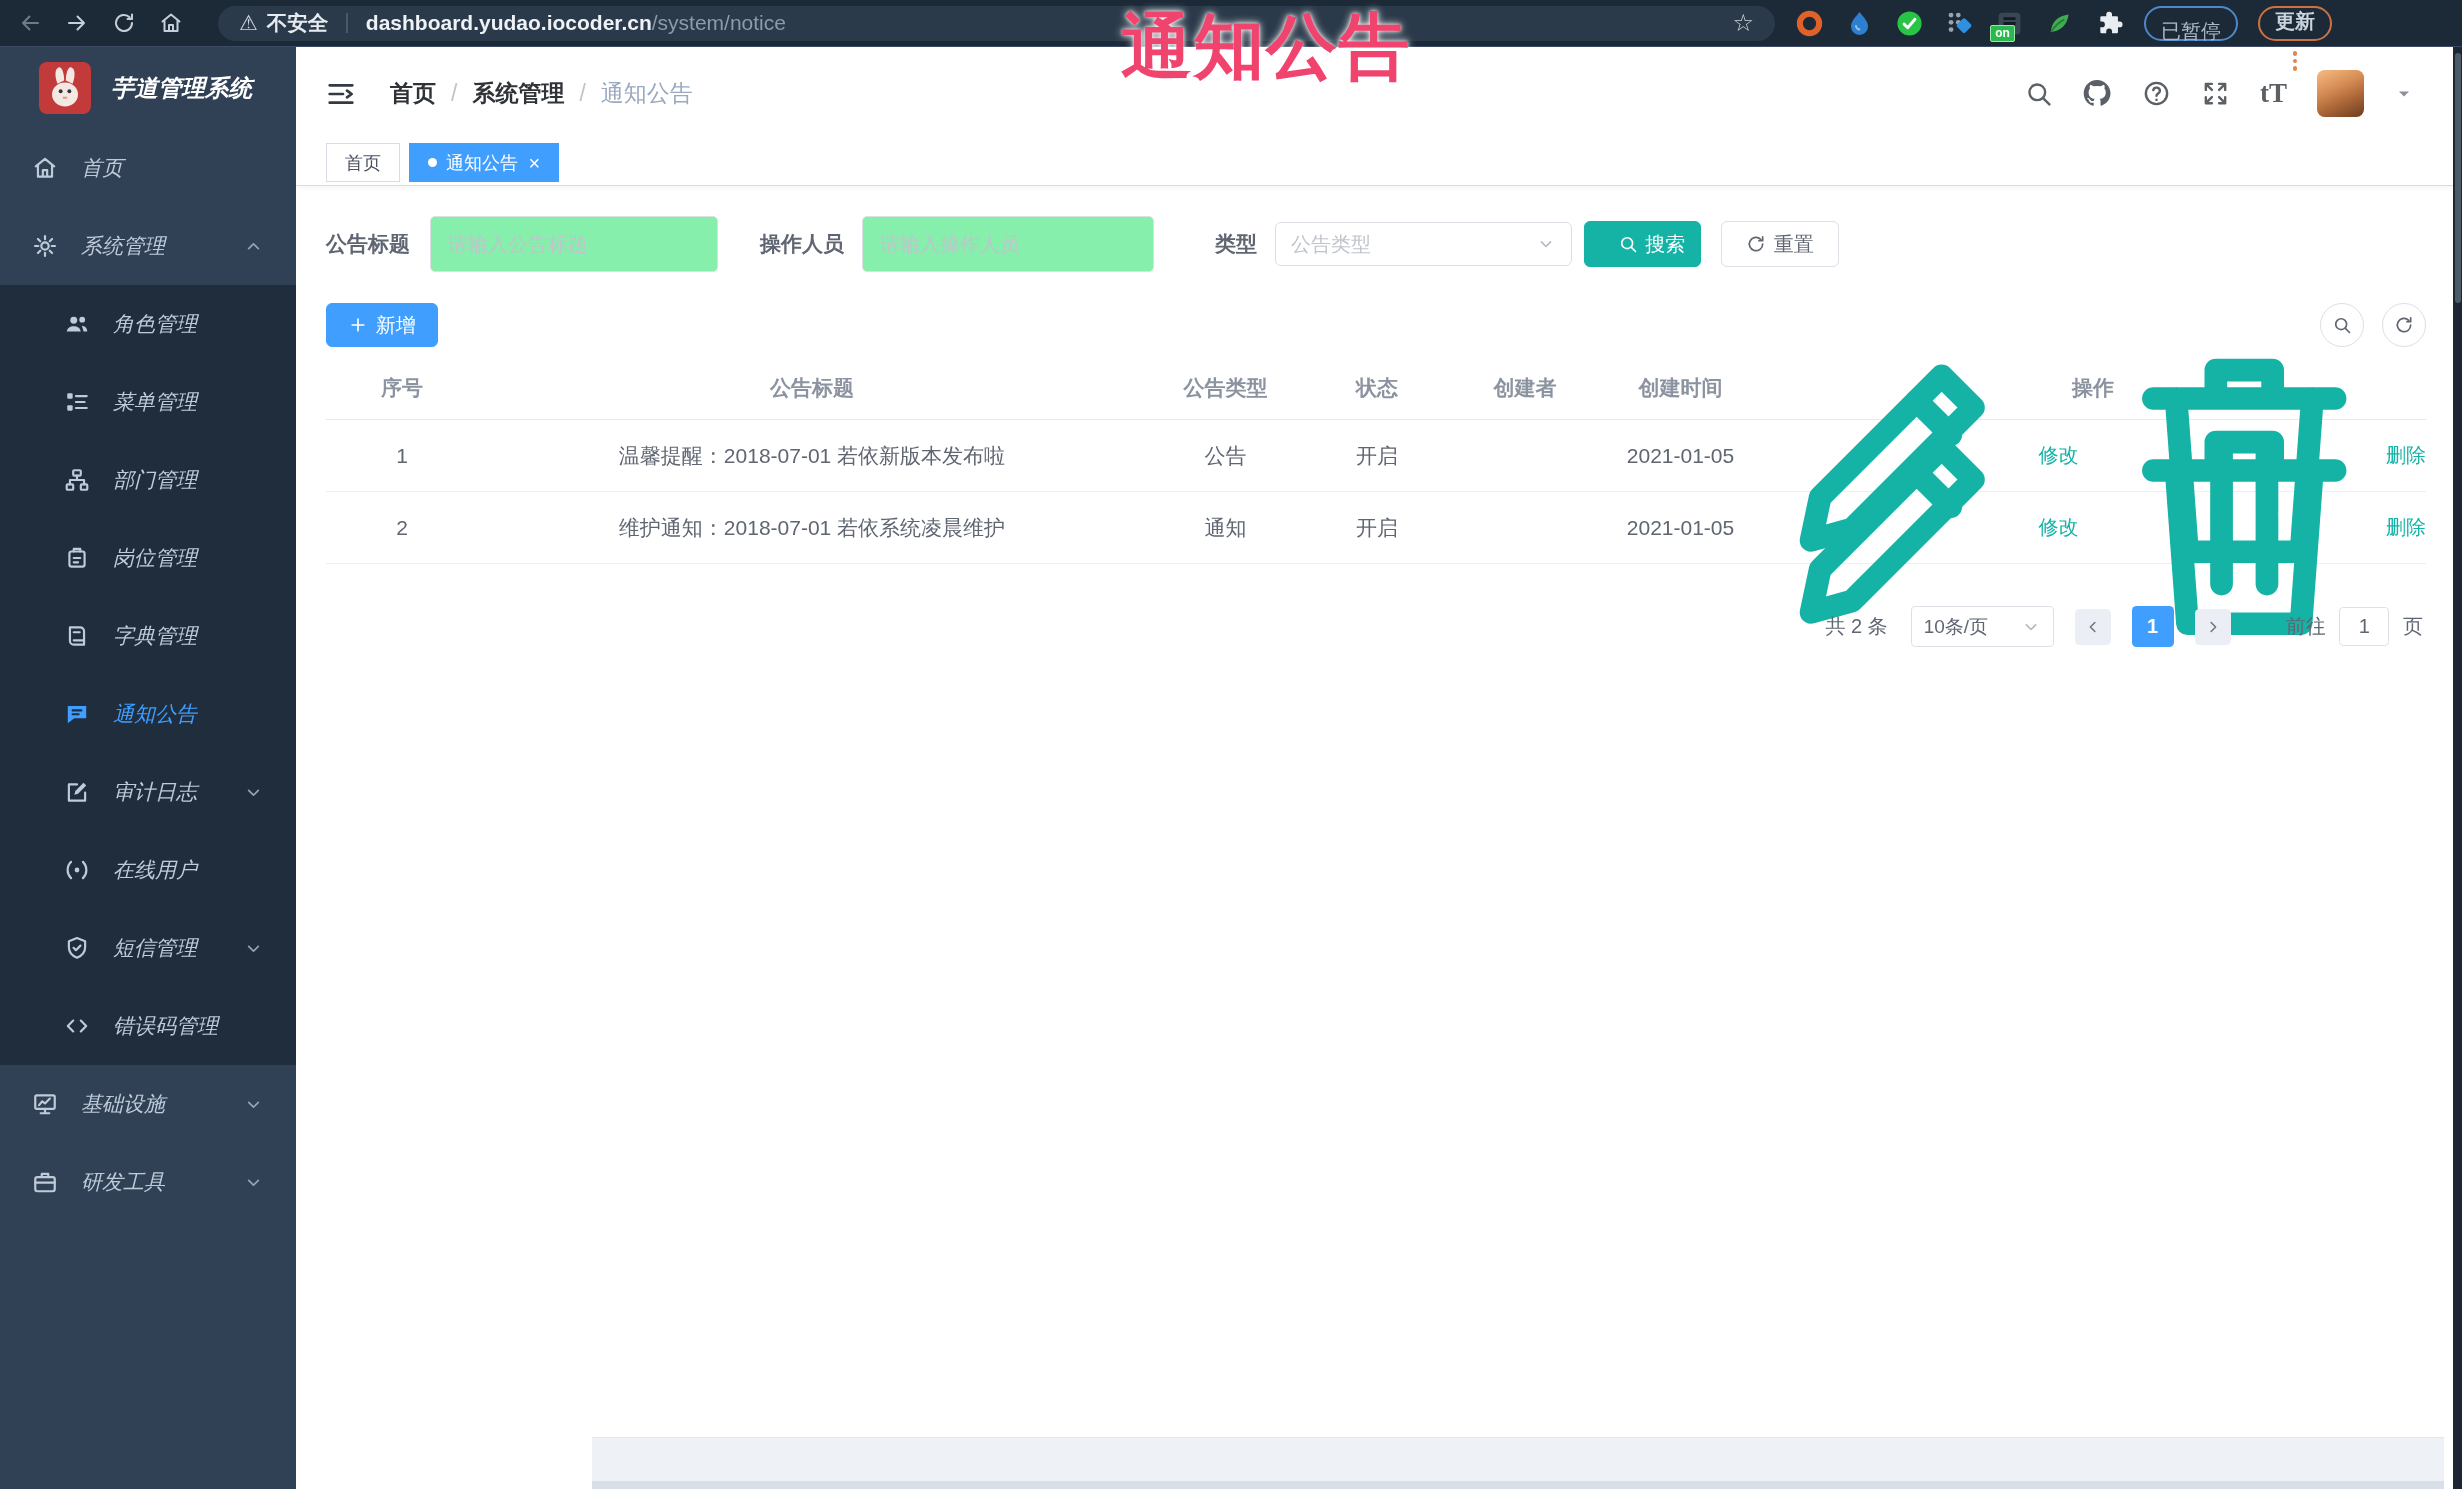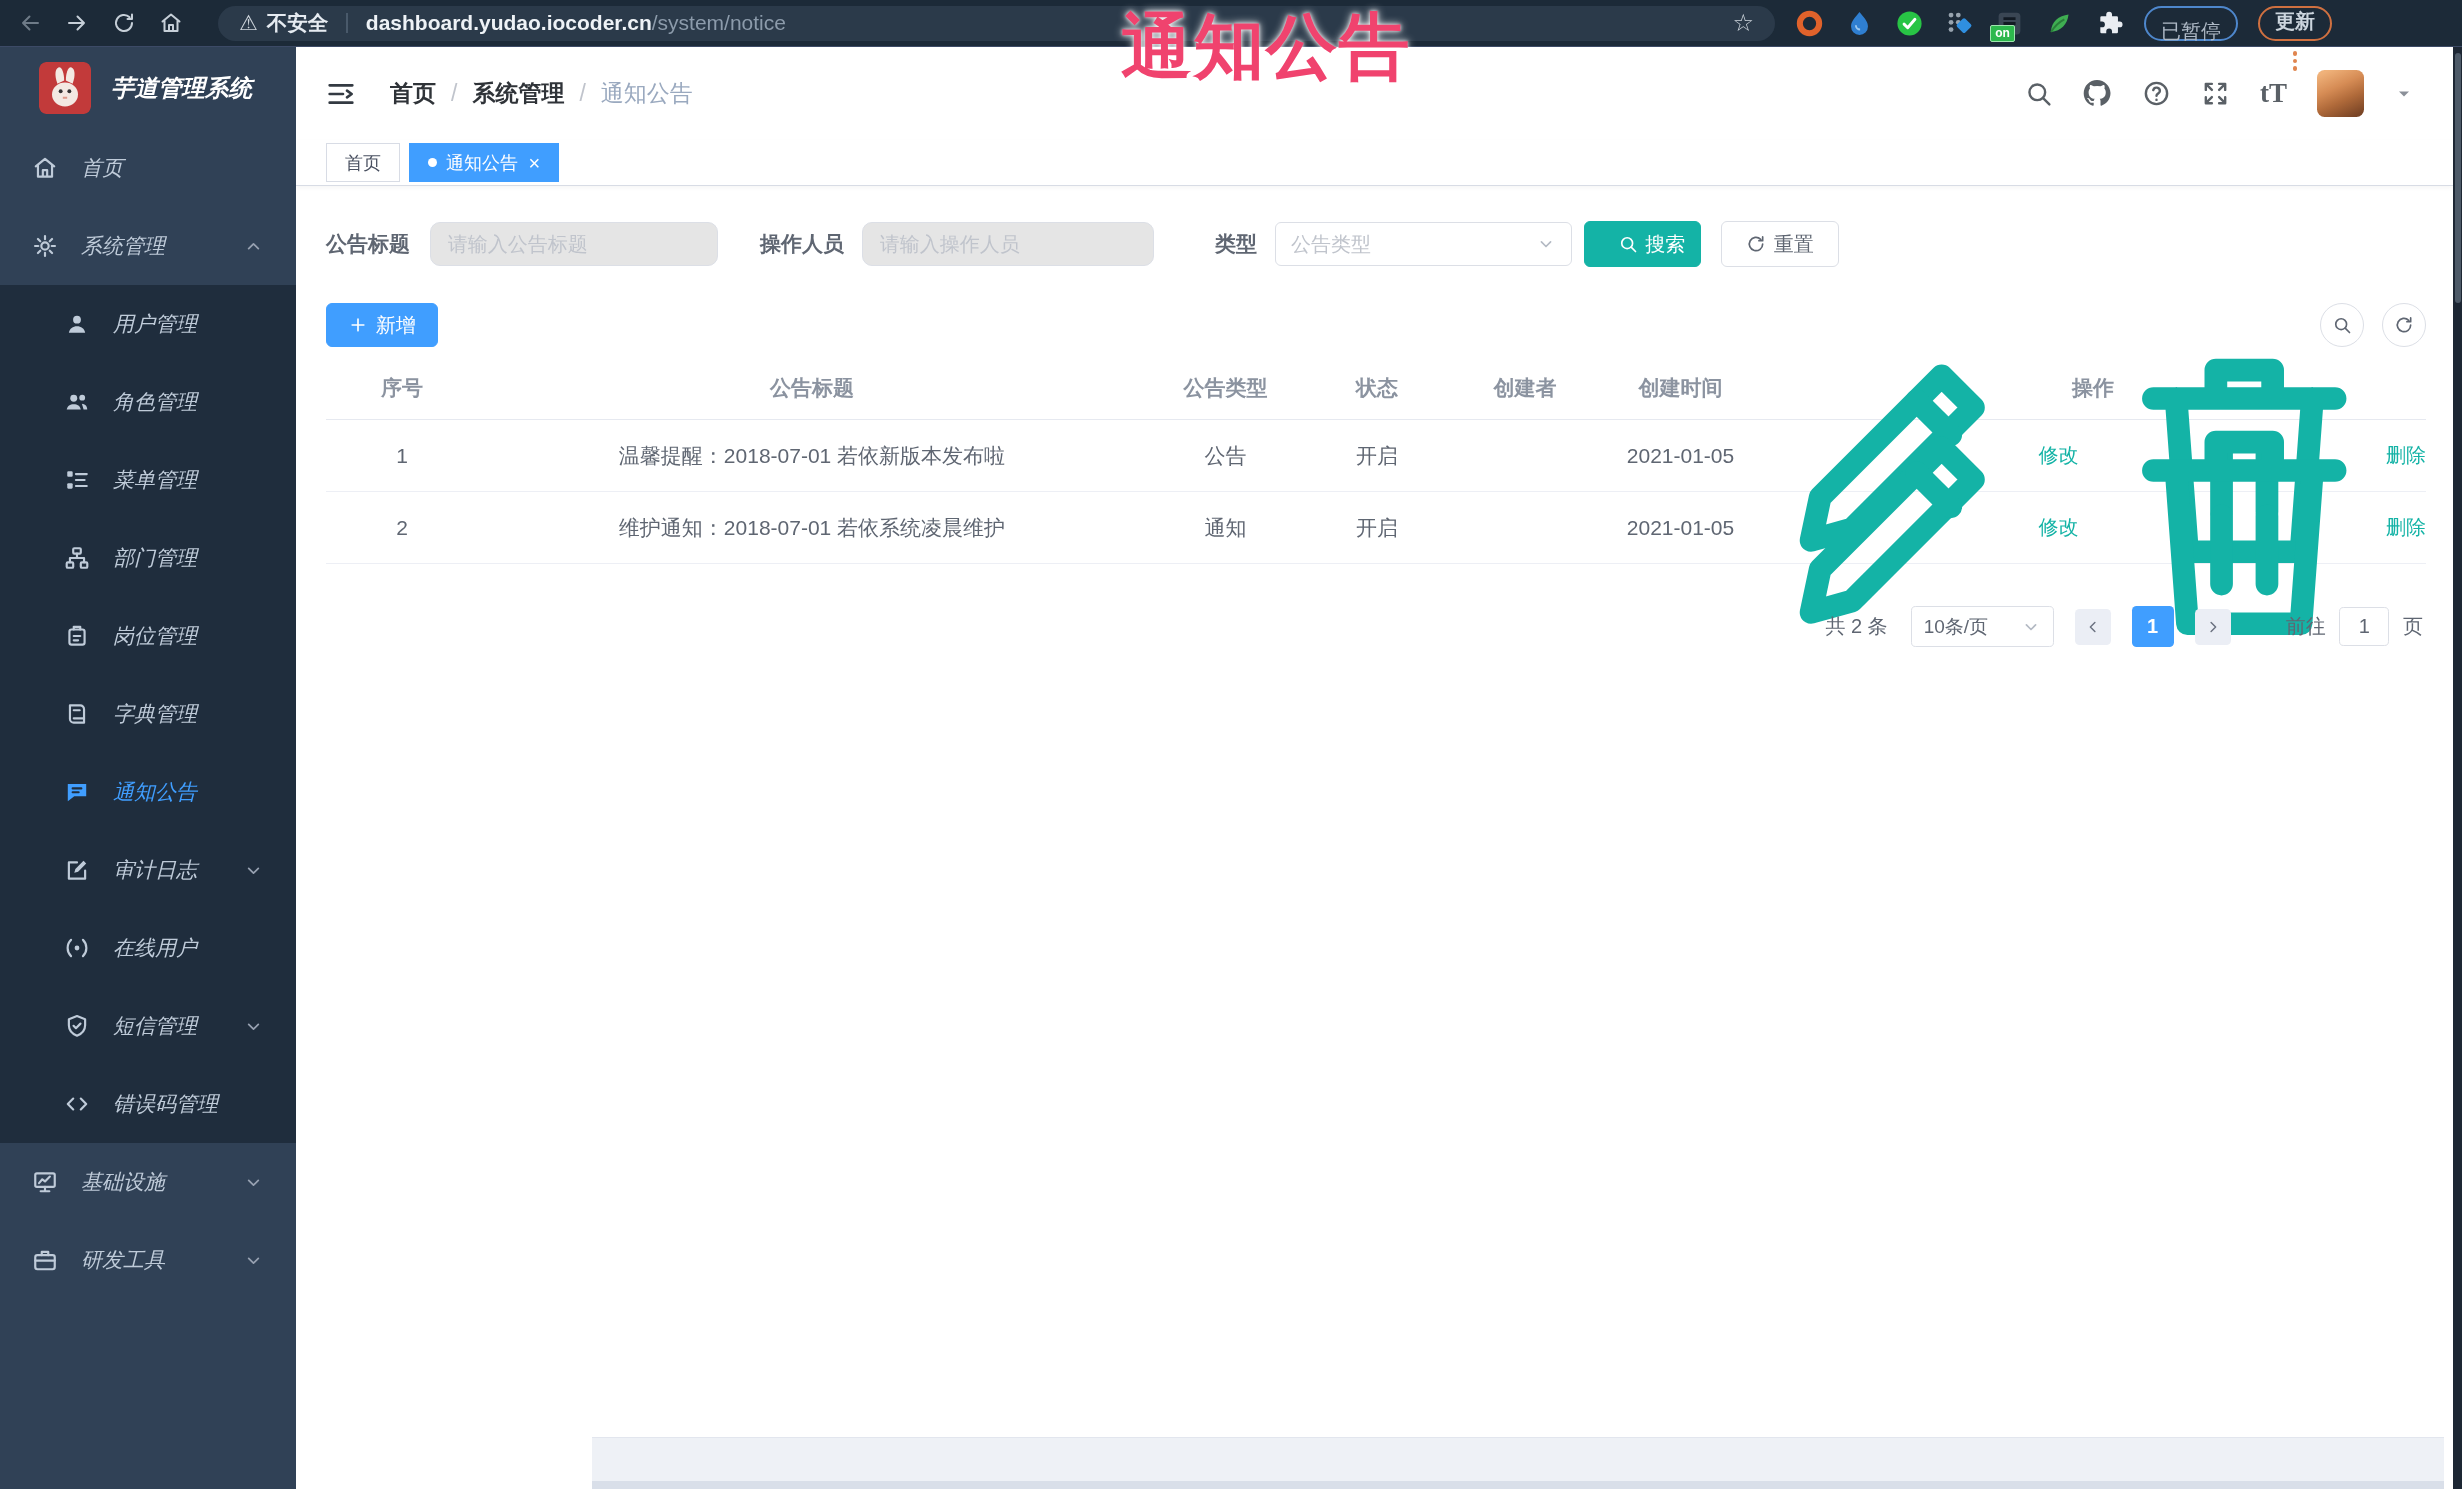--- a/index.html
+++ b/index.html
@@ -75,21 +75,21 @@
   .tag { height:39px; display:flex; align-items:center; padding:0 18px; border:0.8px solid #d8dce5;
          font-size:18px; color:#495060; background:#fff; cursor:pointer; }
   .tag.active { background:#409eff; border-color:#409eff; color:#fff; }
   .tag .dot { width:9px; height:9px; border-radius:50%; background:#fff; margin-right:9px; }
   .tag .tag-close { margin-left:10.6px; font-size:20px; line-height:1; }
 
   .content { padding:0 27px 0 30px; }
 
   .filter-row { margin-top:35px; display:flex; align-items:center; height:46px; }
   .f-label { font-size:21px; color:#5f6672; font-weight:600; white-space:nowrap; }
-  .f-input { height:44px; border:0.8px solid #dcdfe6; border-radius:10px; background:#e5e5e5;
+  .f-input { height:56px; border:0.8px solid #dcdfe6; border-radius:5px; background:#86efac;
              font-size:20px; color:#606266; padding:0 16.7px; outline:none; }
   .f-input::placeholder { color:#c0c4cc; }
   .f-select { height:44px; border:0.8px solid #dcdfe6; border-radius:6px; background:#fff;
               display:flex; align-items:center; justify-content:space-between; padding:0 15px; cursor:pointer; }
   .f-select .sel-text { font-size:20px; color:#c0c4cc; }
   .sel-arrow { width:20px; height:20px; color:#b4bac4; }
   .sel-arrow svg { width:20px; height:20px; }
   .btn { display:flex; align-items:center; justify-content:center; gap:7.6px; border-radius:6px;
          font-size:20px; cursor:pointer; white-space:nowrap; }
   .btn svg { width:20px; height:20px; }
@@ -279,29 +279,20 @@
             <circle cx="12" cy="12" r="3.4"></circle>
             <path d="M12 2.8v3M12 18.2v3M2.8 12h3M18.2 12h3M5.5 5.5l2.1 2.1M16.4 16.4l2.1 2.1M18.5 5.5l-2.1 2.1M7.6 16.4l-2.1 2.1"></path>
           </svg>
         </i>
         <span class="mi-label">系统管理</span>
         <i class="chevron">
           <svg viewBox="0 0 24 24" fill="none" stroke="currentColor" stroke-width="2" stroke-linecap="round" stroke-linejoin="round" style="width: 100%; height: 100%;">
             <path d="M6.5 14.5L12 9l5.5 5.5"></path>
           </svg>
         </i>
-      </div>
-      <div class="menu-item level-2">
-        <i class="mi-icon">
-          <svg viewBox="0 0 24 24" fill="none" stroke="currentColor" stroke-width="2" stroke-linecap="round" stroke-linejoin="round" style="width: 100%; height: 100%;">
-            <circle cx="12" cy="8" r="3.6" fill="currentColor" stroke="none"></circle>
-            <path d="M4.5 20c.6-4 3.8-6 7.5-6s6.9 2 7.5 6z" fill="currentColor" stroke="none"></path>
-          </svg>
-        </i>
-        <span class="mi-label">用户管理</span>
       </div>
       <div class="menu-item level-2">
         <i class="mi-icon">
           <svg viewBox="0 0 24 24" fill="none" stroke="currentColor" stroke-width="2" stroke-linecap="round" stroke-linejoin="round" style="width: 100%; height: 100%;">
             <circle cx="9" cy="8.5" r="3.2" fill="currentColor" stroke="none"></circle>
             <path d="M2.5 19c.5-3.4 3.2-5 6.5-5s6 1.6 6.5 5z" fill="currentColor" stroke="none"></path>
             <circle cx="16.8" cy="8" r="2.7" fill="currentColor" stroke="none"></circle>
             <path d="M16.5 13.6c2.8.2 4.7 1.7 5 5.4h-3.4z" fill="currentColor" stroke="none"></path>
           </svg>
         </i>

